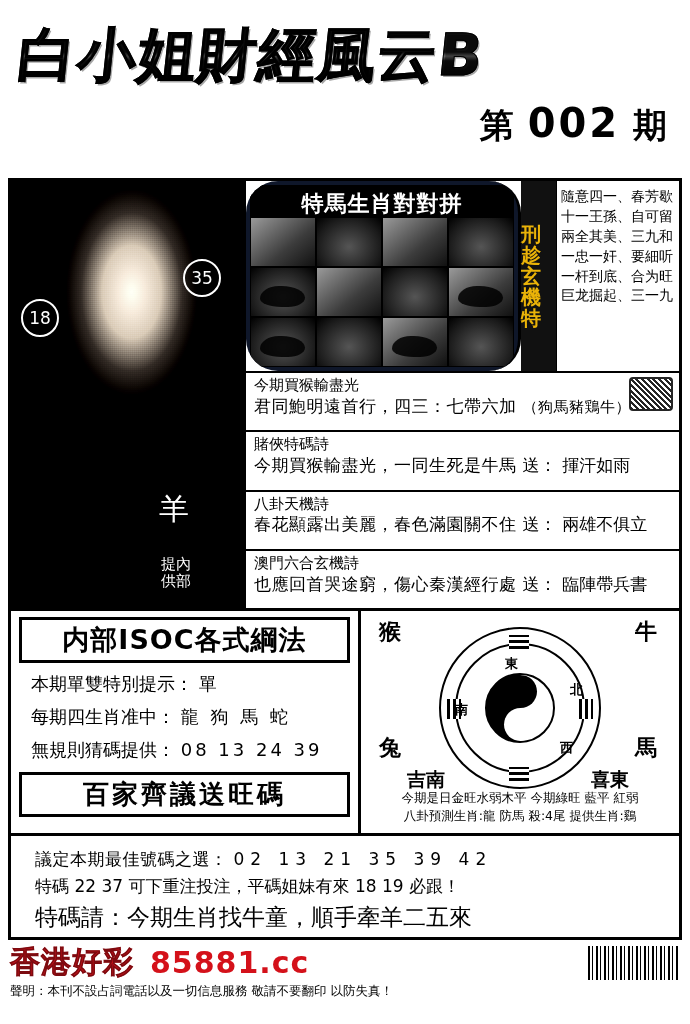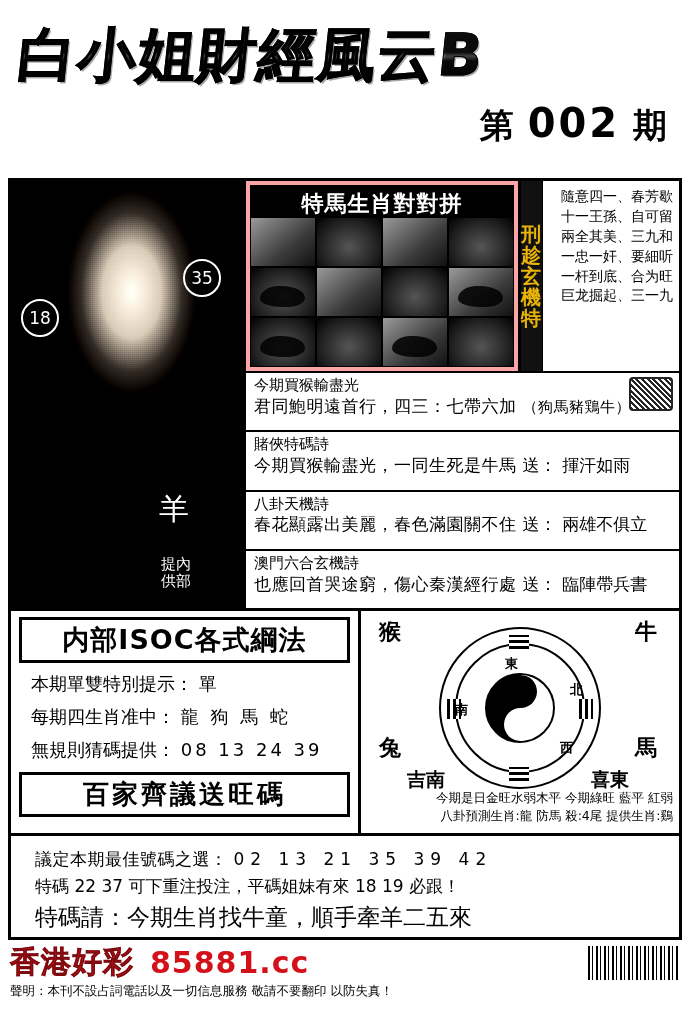--- a/index.html
+++ b/index.html
@@ -140,22 +140,23 @@
   }
   .mid-top {
     display: flex;
     height: 190px;
     border-bottom: 2px solid #000;
   }
   .grid-box {
     flex: 1;
     border-right: 3px solid #000;
     position: relative;
-    background: #fca5a5;
+    background: #0f172a;
     overflow: hidden;
+    border-radius: 32px;
   }
   .grid-title {
     border: 2px solid #000;
     margin: 4px 4px 2px 4px;
     padding: 2px 0;
     text-align: center;
     font-family: "DejaVu Sans", sans-serif;
     font-weight: bold;
     font-size: 22px;
     letter-spacing: 1px;
@@ -211,21 +212,21 @@
     font-family: "DejaVu Sans", sans-serif;
     font-weight: bold;
     font-size: 20px;
     line-height: 1.05;
     color: #eab308;
     background: #111;
     padding: 2px 0;
   }
   .poem-lines {
     flex: 1;
-    padding: 6px 6px 4px 18px;
+    padding: 6px 6px 4px 4px;
     font-size: 14px;
     line-height: 1.42;
     font-family: "DejaVu Sans", sans-serif;
   }
   .poem-lines div { white-space: nowrap; }
 
   .verse-list {
     flex: 1;
     display: flex;
     flex-direction: column;
@@ -375,21 +376,21 @@
   .bagua .dirw { bottom: 30px; right: 26px; }
   .tri {
     position: absolute;
     width: 20px; height: 14px;
     background:
       repeating-linear-gradient(0deg,#000 0 3px,#fff 3px 6px);
   }
 
   .note-lines {
     margin-top: 2px;
-    text-align: right;
+    text-align: center;
     font-family: "DejaVu Sans", sans-serif;
     font-size: 12.5px;
     line-height: 1.45;
   }
 
   
   .footer-block {
     padding: 6px 10px 2px 10px;
     font-family: "DejaVu Sans", sans-serif;
   }

